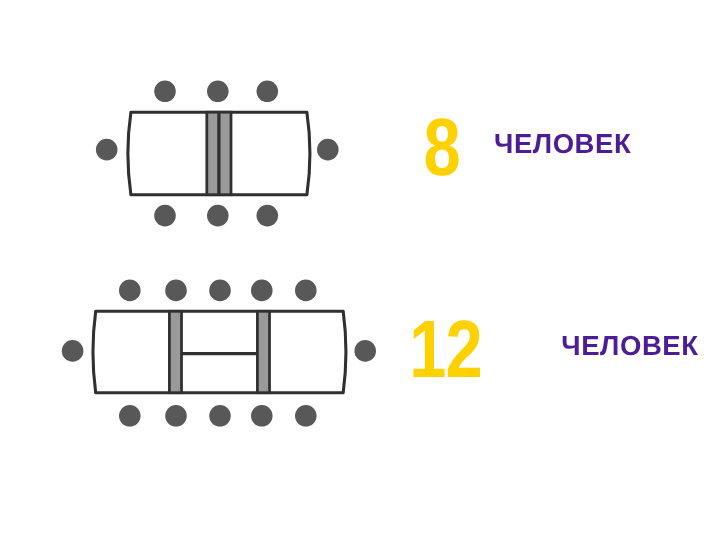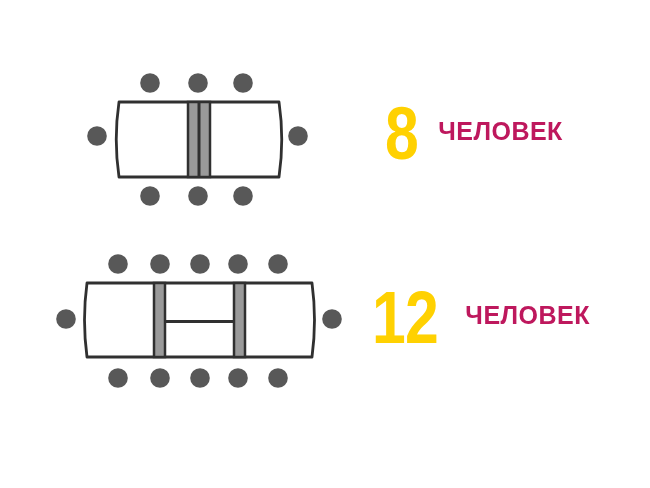--- a/index.html
+++ b/index.html
@@ -44,23 +44,23 @@
     color: #ffd101;
     transform: scaleX(0.82);
     transform-origin: left center;
     letter-spacing: -1px;
   }
   .word {
     display: inline-block;
     font-size: 25px;
     font-weight: bold;
     line-height: 1;
-    color: #be185d;
+    color: #4c1d95;
     letter-spacing: 0.5px;
-    margin-left: 13px;
+    margin-left: 24px;
     position: relative;
     top: -2px;
   }
 </style>
 </head>
 <body>
 
 <div class="canvas">
 
   <svg class="arr-svg" style="left:85px; top:70px;" width="226" height="140" viewBox="0 0 226 140">
@@ -98,18 +98,18 @@
       <circle cx="145" cy="126" r="9.8" fill="#585858"></circle>
       <circle cx="183" cy="126" r="9.8" fill="#585858"></circle>
       <circle cx="223" cy="126" r="9.8" fill="#585858"></circle>
     </g>
     <path class="tbl" d="M 32 31 H 257 Q 262 68 257 105 H 32 Q 27 68 32 31 Z" stroke="#303030" fill="#ffffff"></path>
     <line class="divline" x1="107" y1="69.5" x2="183" y2="69.5" stroke="#303030"></line>
     <rect class="bar" x="99" y="31" width="11" height="74" fill="#9a9a9a" stroke="#303030"></rect>
     <rect class="bar" x="179" y="31" width="11" height="74" fill="#9a9a9a" stroke="#303030"></rect>
   </svg>
 
-  <div class="label" style="left:372px; top:280px;">
+  <div class="label" style="left:372px; top:280px;gap:34px;">
     <span class="num">12</span>
     <span class="word">ЧЕЛОВЕК</span>
   </div>
 
 </div>
 
 </body></html>

